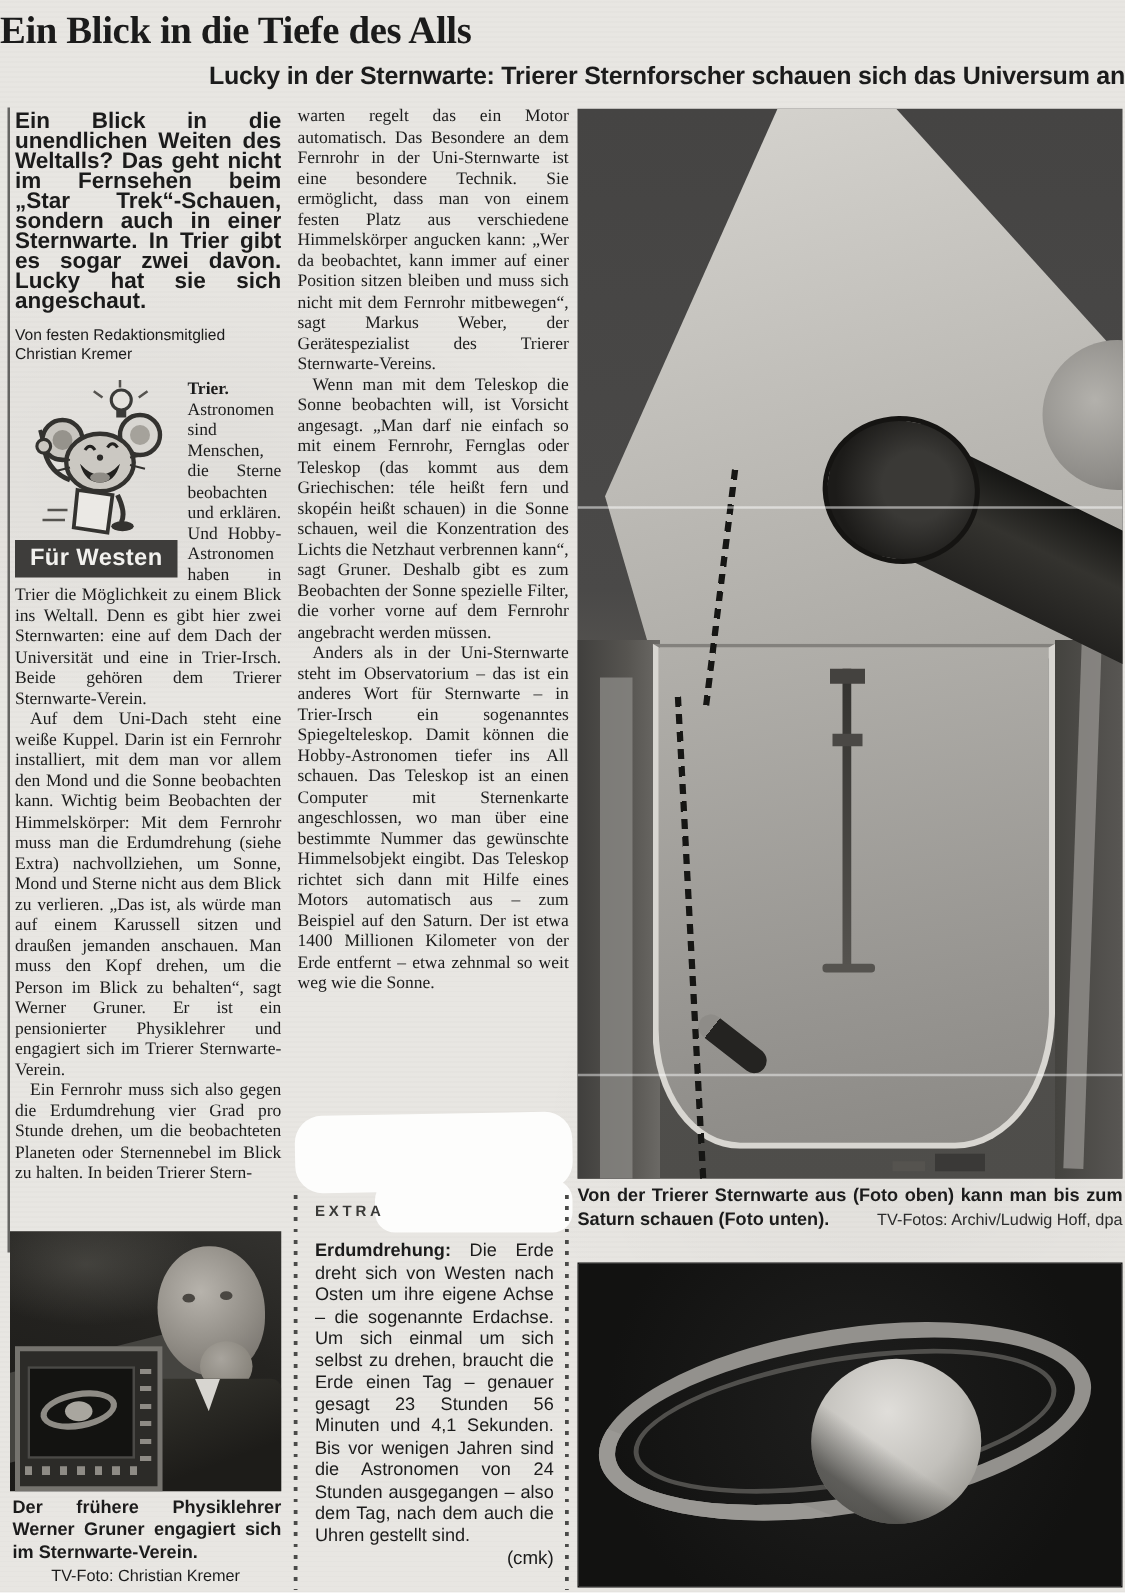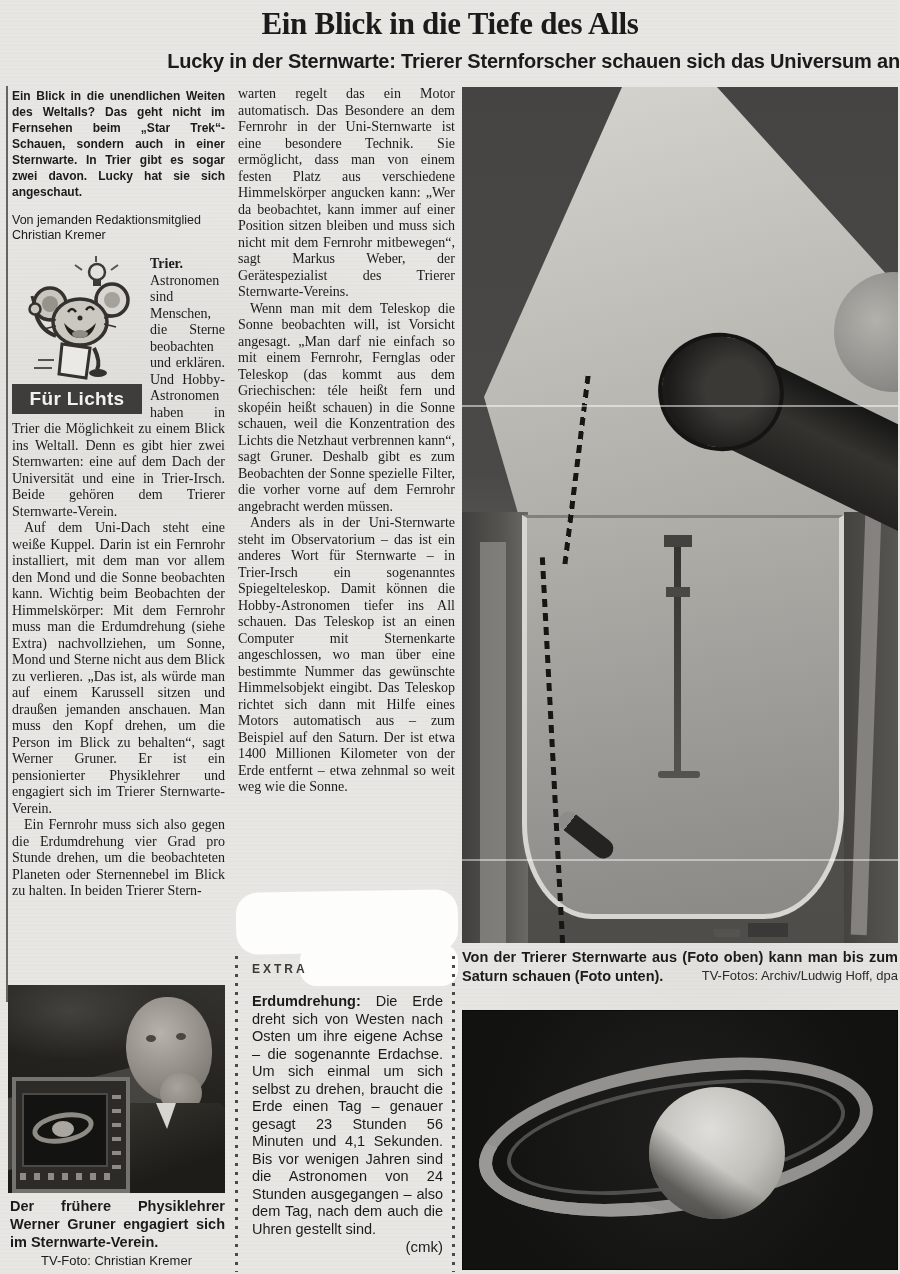--- a/index.html
+++ b/index.html
@@ -7,28 +7,28 @@
   #sheet{
     position:relative; width:900px; height:1274px; overflow:hidden;
     background:#e8e6e2;
     background-image:
       radial-gradient(ellipse 600px 300px at 15% 30%, rgba(0,0,0,0.035), transparent 60%),
       radial-gradient(ellipse 500px 420px at 80% 72%, rgba(0,0,0,0.03), transparent 60%),
       repeating-linear-gradient(0deg, rgba(0,0,0,0.012) 0 1px, transparent 1px 4px);
     font-family:"Liberation Serif", serif; color:#1b1b1b;
   }
   
-  .title{ position:absolute; top:6px; left:0; width:100%; text-align:center;
+  .title{ position:absolute; top:6px; left:0; width:100%; 
     font-family:"Liberation Serif", serif; font-weight:700; font-size:31px; letter-spacing:-0.3px; }
   .subtitle{ position:absolute; top:50px; left:0; width:100%; text-align:right;
     font-family:"Liberation Sans", sans-serif; font-weight:700; font-size:20px; letter-spacing:-0.2px; }
   
   .col1{ position:absolute; left:12px; top:88px; width:213px; }
   .col2{ position:absolute; left:238px; top:86px; width:217px; }
-  .lead{ font-family:"Liberation Sans", sans-serif; font-weight:700; font-size:12px;
+  .lead{ font-family:"Liberation Sans", sans-serif; font-weight:700; font-size:18px;
     line-height:16px; text-align:justify; }
   .byline{ margin-top:13px; font-family:"Liberation Sans", sans-serif; font-size:12.5px; line-height:15px; }
   .body-p{ font-size:14px; line-height:16.5px; text-align:justify; }
   .body-p.indent{ text-indent:12px; }
   .first-p{ margin-top:13px; }
   .bold-lead{ font-weight:700; }
   
   .kids-float{ float:left; width:132px; height:158px; margin:0 6px 2px 0; position:relative; }
   .kids-badge{ position:absolute; left:0; bottom:0; width:130px; height:30px; background:#3e3d3b;
     color:#f2f1ee; font-family:"Liberation Sans", sans-serif; font-weight:700; font-size:19px;
@@ -139,21 +139,21 @@
 <div id="sheet">
 
   <div class="edge-line"></div>
 
   <h1 class="title">Ein Blick in die Tiefe des Alls</h1>
   <h2 class="subtitle">Lucky in der Sternwarte: Trierer Sternforscher schauen sich das Universum an</h2>
 
   <div class="col1">
     <p class="lead">Ein Blick in die unendlichen Weiten des Weltalls? Das geht nicht im Fernsehen beim „Star Trek“-Schauen, sondern auch in einer Sternwarte. In Trier gibt es sogar zwei davon. Lucky hat sie sich angeschaut.</p>
     <p class="byline">
-      <span>Von jemanden Redaktionsmitglied</span><br>
+      <span>Von festen Redaktionsmitglied</span><br>
       <span>Christian Kremer</span>
     </p>
     <p class="body-p first-p">
       <span class="kids-float">
         <svg width="132" height="126" viewBox="0 0 132 126">
           <g stroke="#55534f" stroke-width="2" fill="none">
             <path d="M70 14 l-7 -5 M99 14 l7 -5 M84 6 l0 -6"></path>
           </g>
           <circle cx="85" cy="16" r="8" fill="#e4e2dd" stroke="#3a3a38" stroke-width="2.5"></circle>
           <rect x="81" y="24" width="8" height="6" fill="#3a3a38"></rect>
@@ -168,21 +168,21 @@
           <ellipse cx="68" cy="78" rx="8" ry="4" fill="#8f8c86"></ellipse>
           <path d="M44 64 l-12 -2 M44 70 l-12 3 M92 62 l12 -2 M92 68 l12 3" stroke="#33322f" stroke-width="1.5"></path>
           <path d="M44 80 Q28 74 24 58" stroke="#33322f" stroke-width="4" fill="none"></path>
           <circle cx="23" cy="53" r="5.5" fill="#cbc8c2" stroke="#33322f" stroke-width="2.5"></circle>
           <path d="M22 48 l-2 -8" stroke="#33322f" stroke-width="3"></path>
           <path d="M50 88 l28 4 l-4 30 l-27 -4 z" fill="#ebe9e5" stroke="#33322f" stroke-width="3"></path>
           <path d="M82 92 q7 14 3 22" stroke="#33322f" stroke-width="4" fill="none"></path>
           <ellipse cx="86" cy="117" rx="9" ry="4" fill="#33322f"></ellipse>
           <path d="M26 104 h16 M22 112 h18" stroke="#55534f" stroke-width="2"></path>
         </svg>
-        <span class="kids-badge">Für Lichts</span>
+        <span class="kids-badge">Für Westen</span>
       </span>
       <span class="bold-lead">Trier. </span><span>Astronomen sind Menschen, die Sterne beobachten und erklären. Und Hobby-Astronomen haben in Trier die Möglichkeit zu einem Blick ins Weltall. Denn es gibt hier zwei Sternwarten: eine auf dem Dach der Universität und eine in Trier-Irsch. Beide gehören dem Trierer Sternwarte-Verein.</span>
     </p>
     <p class="body-p indent">Auf dem Uni-Dach steht eine weiße Kuppel. Darin ist ein Fernrohr installiert, mit dem man vor allem den Mond und die Sonne beobachten kann. Wichtig beim Beobachten der Himmelskörper: Mit dem Fernrohr muss man die Erdumdrehung (siehe Extra) nachvollziehen, um Sonne, Mond und Sterne nicht aus dem Blick zu verlieren. „Das ist, als würde man auf einem Karussell sitzen und draußen jemanden anschauen. Man muss den Kopf drehen, um die Person im Blick zu behalten“, sagt Werner Gruner. Er ist ein pensionierter Physiklehrer und engagiert sich im Trierer Sternwarte-Verein.</p>
     <p class="body-p indent">Ein Fernrohr muss sich also gegen die Erdumdrehung vier Grad pro Stunde drehen, um die beobachteten Planeten oder Sternennebel im Blick zu halten. In beiden Trierer Stern-</p>
   </div>
 
   <div class="col2">
     <p class="body-p">warten regelt das ein Motor automatisch. Das Besondere an dem Fernrohr in der Uni-Sternwarte ist eine besondere Technik. Sie ermöglicht, dass man von einem festen Platz aus verschiedene Himmelskörper angucken kann: „Wer da beobachtet, kann immer auf einer Position sitzen bleiben und muss sich nicht mit dem Fernrohr mitbewegen“, sagt Markus Weber, der Gerätespezialist des Trierer Sternwarte-Vereins.</p>
     <p class="body-p indent">Wenn man mit dem Teleskop die Sonne beobachten will, ist Vorsicht angesagt. „Man darf nie einfach so mit einem Fernrohr, Fernglas oder Teleskop (das kommt aus dem Griechischen: téle heißt fern und skopéin heißt schauen) in die Sonne schauen, weil die Konzentration des Lichts die Netzhaut verbrennen kann“, sagt Gruner. Deshalb gibt es zum Beobachten der Sonne spezielle Filter, die vorher vorne auf dem Fernrohr angebracht werden müssen.</p>

